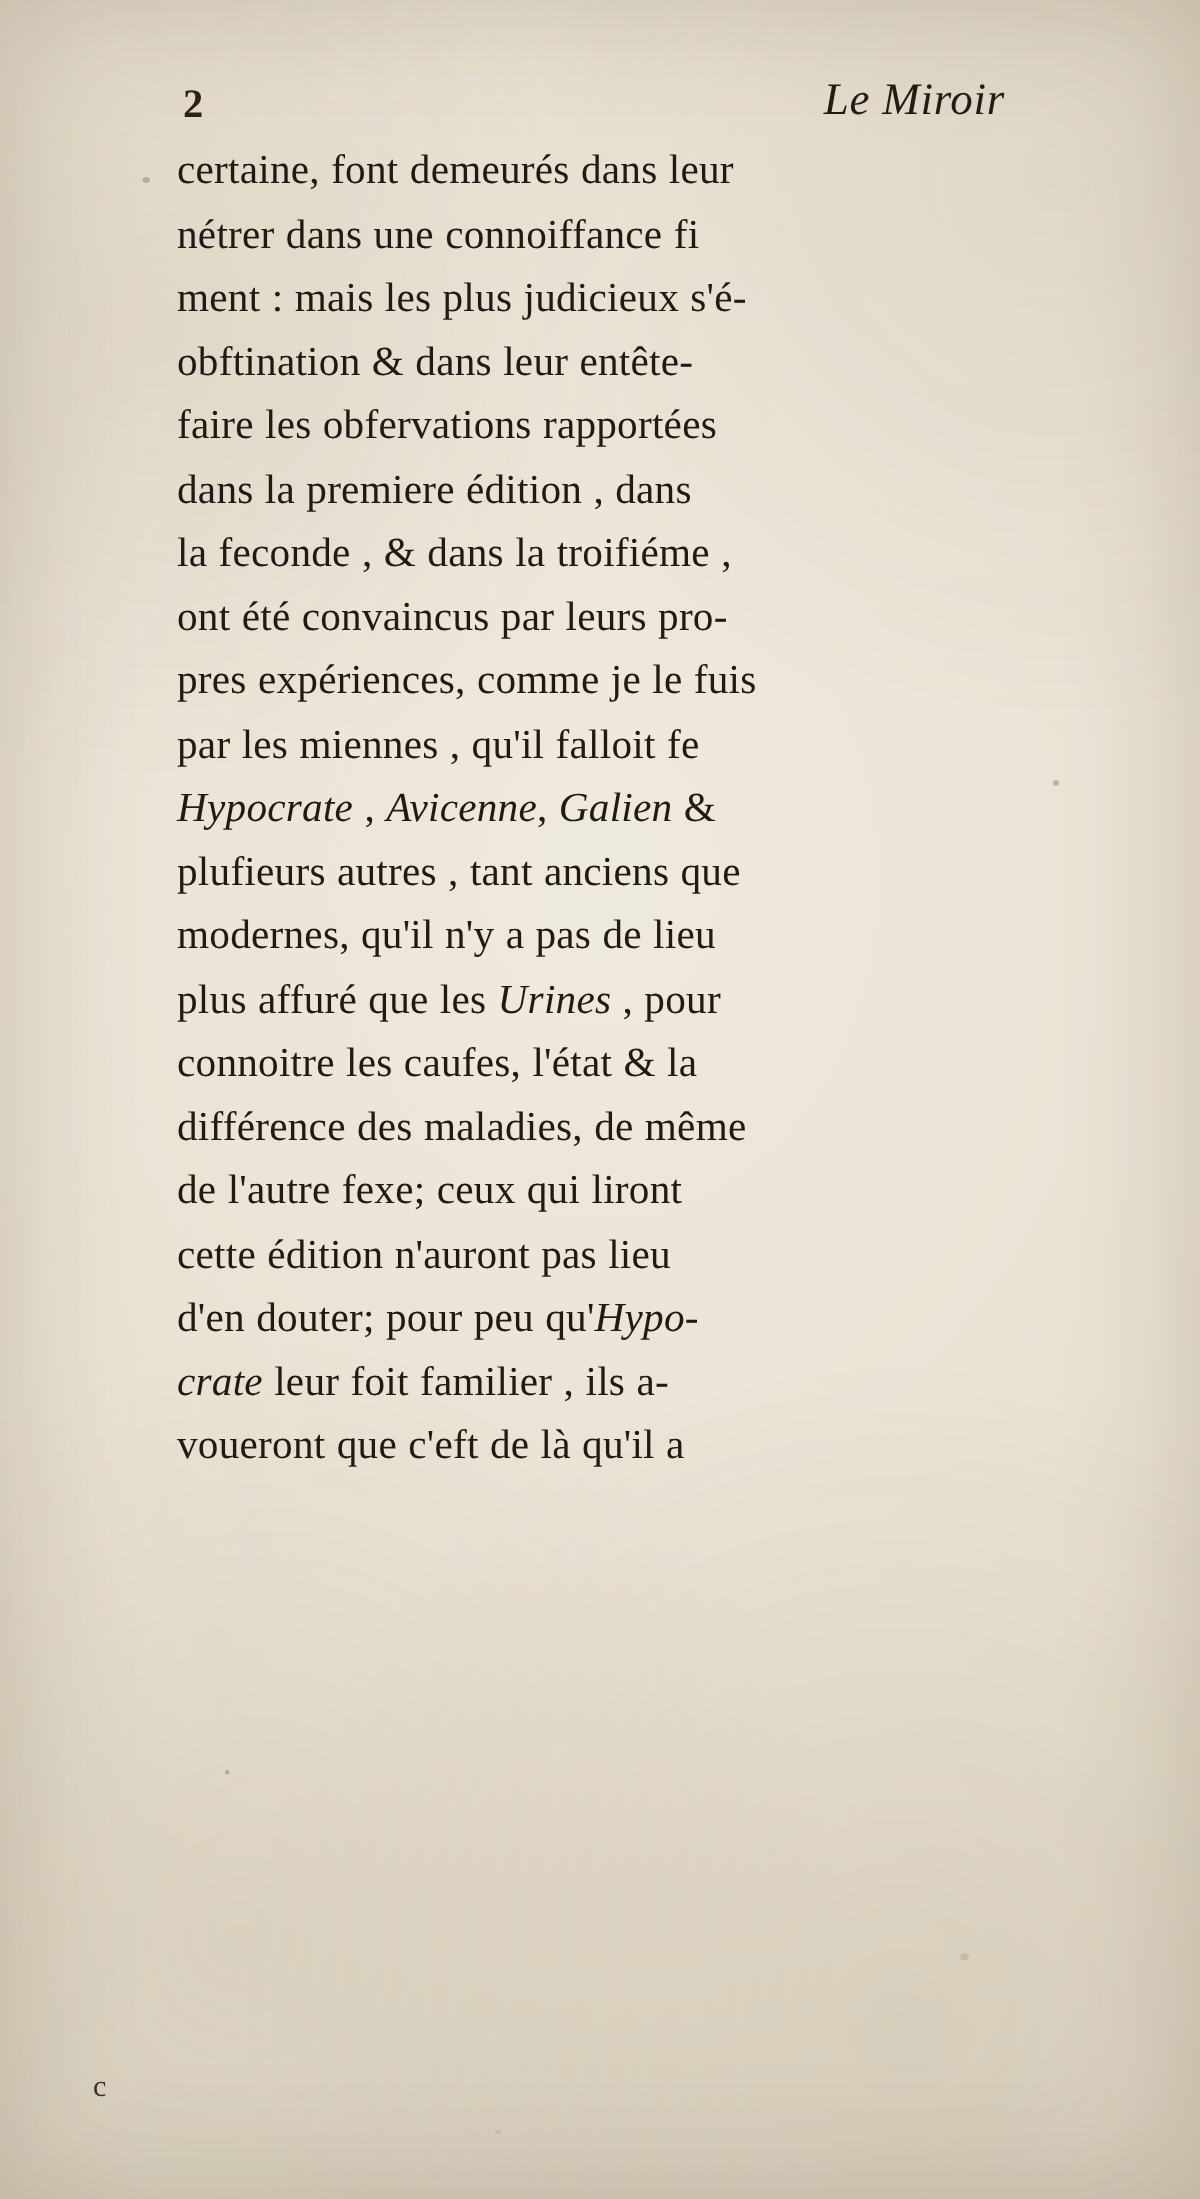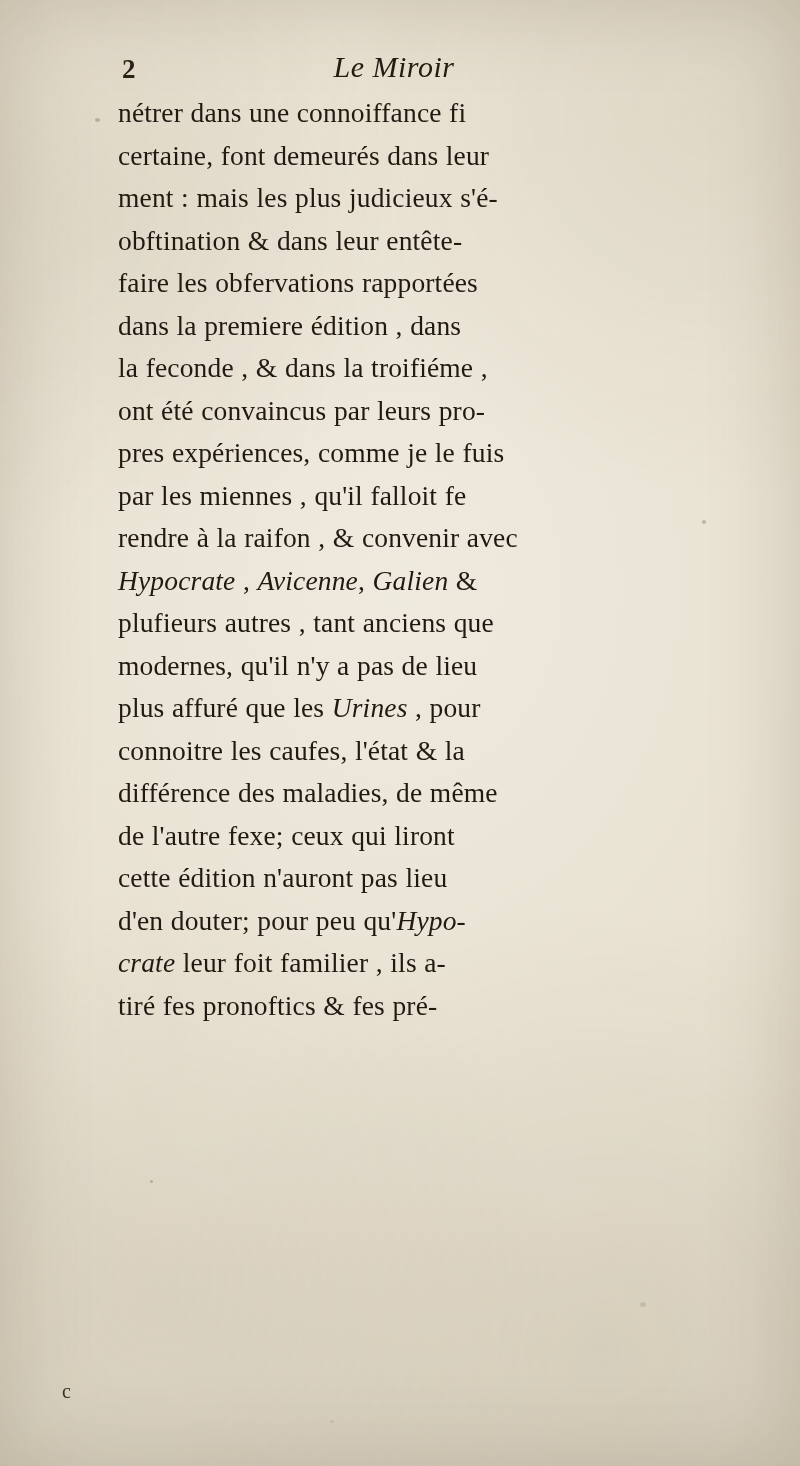--- a/index.html
+++ b/index.html
@@ -62,21 +62,21 @@
     top: 10px;
     font-size: 27px;
     font-weight: bold;
     color: #2b2218;
   }
   .running-title {
     position: absolute;
     left: 0;
     right: 0;
     top: 6px;
-    text-align: center;
+    text-align: right;
     font-style: italic;
     font-size: 30px;
     letter-spacing: .5px;
     color: #241c13;
     padding-right: 18px;
   }
 
   .body-text {
     font-size: 27.5px;
     line-height: 42.5px;
@@ -115,42 +115,41 @@
 <div class="page">
 
   <div class="text-block">
 
     <div class="header-line">
       <span class="folio">2</span>
       <span class="running-title">Le Miroir</span>
     </div>
 
     <div class="body-text">
+      <span class="ln">certaine, font demeurés dans leur</span>
       <span class="ln">nétrer dans une connoiffance fi</span>
-      <span class="ln">certaine, font demeurés dans leur</span>
       <span class="ln">ment : mais les plus judicieux s'é-</span>
       <span class="ln">obftination &amp; dans leur entête-</span>
       <span class="ln">faire les obfervations rapportées</span>
       <span class="ln">dans la premiere édition , dans</span>
       <span class="ln">la feconde , &amp; dans la troifiéme ,</span>
       <span class="ln">ont été convaincus par leurs pro-</span>
       <span class="ln">pres expériences, comme je le fuis</span>
       <span class="ln">par les miennes , qu'il falloit fe</span>
-      <span class="ln">rendre à la raifon , &amp; convenir avec</span>
       <span class="ln it-line"><span class="it">Hypo<span class="it">crate</span></span> , <span class="it">Avicenne</span>, <span class="it">Galien</span> &amp;</span>
       <span class="ln">plufieurs autres , tant anciens que</span>
       <span class="ln">modernes, qu'il n'y a pas de lieu</span>
       <span class="ln">plus affuré que les <span class="it">Urines</span> , pour</span>
       <span class="ln">connoitre les caufes, l'état &amp; la</span>
       <span class="ln">différence des maladies, de même</span>
       <span class="ln">de l'autre fexe; ceux qui liront</span>
       <span class="ln">cette édition n'auront pas lieu</span>
       <span class="ln">d'en douter; pour peu qu'<span class="it">Hypo-</span></span>
       <span class="ln"><span class="it">crate</span> leur foit familier , ils a-</span>
-      <span class="ln">tiré fes pronoftics &amp; fes pré-</span>
+      <span class="ln">voueront que c'eft de là qu'il a</span>
     </div>
   </div>
 
   <div class="catch-rule">c</div>
 
   <div class="speck" style="left:95px; top:118px; width:5px; height:4px;"></div>
   <div class="speck" style="left:702px; top:520px; width:4px; height:4px;"></div>
   <div class="speck" style="left:150px; top:1180px; width:3px; height:3px;"></div>
   <div class="speck" style="left:640px; top:1302px; width:6px; height:5px; opacity:.5;"></div>
   <div class="speck" style="left:330px; top:1420px; width:4px; height:3px; opacity:.4;"></div>

